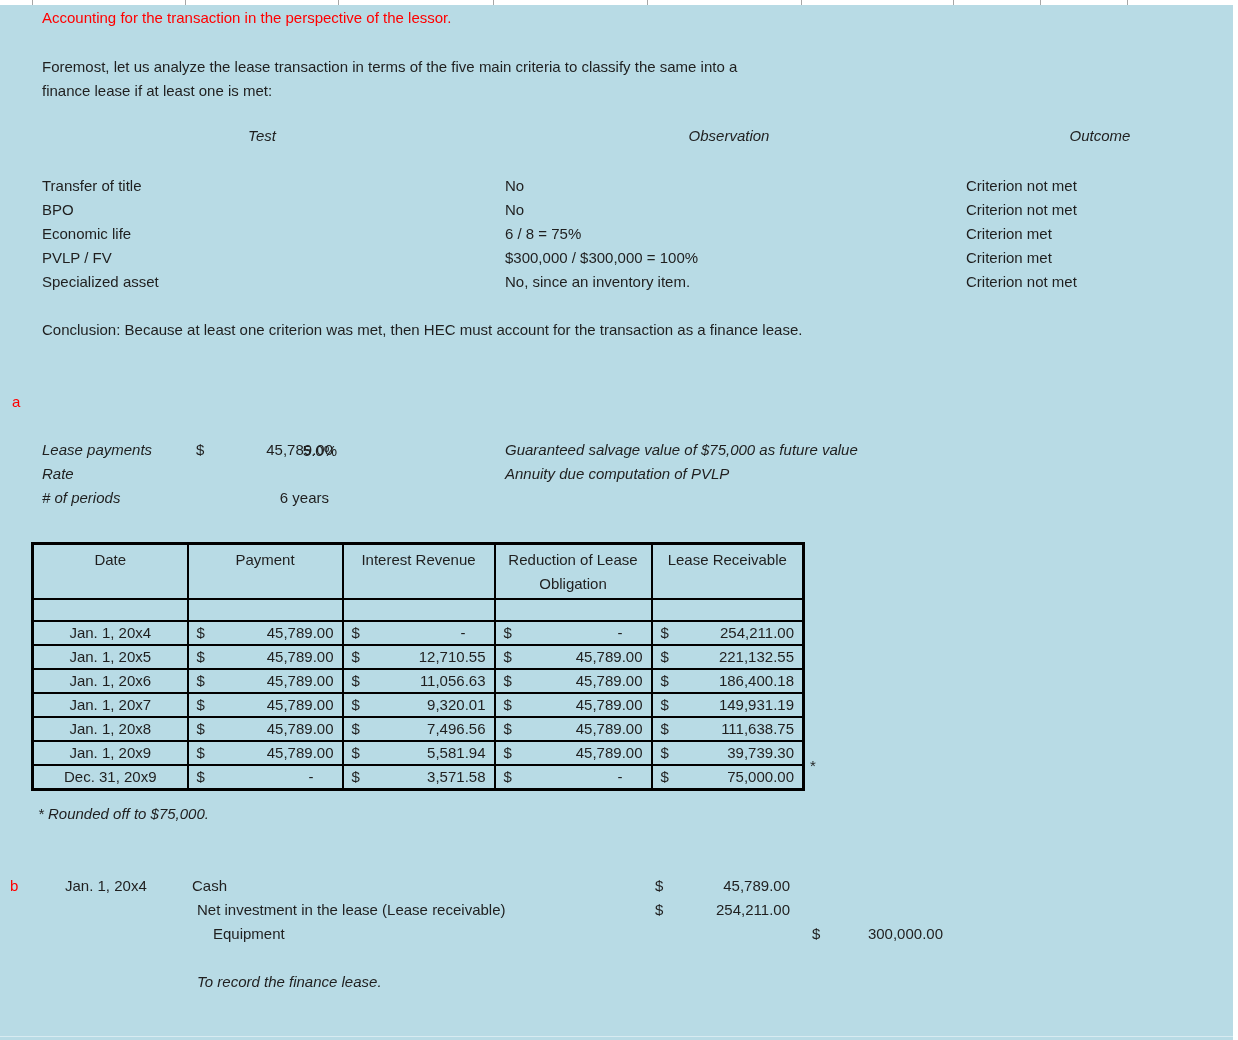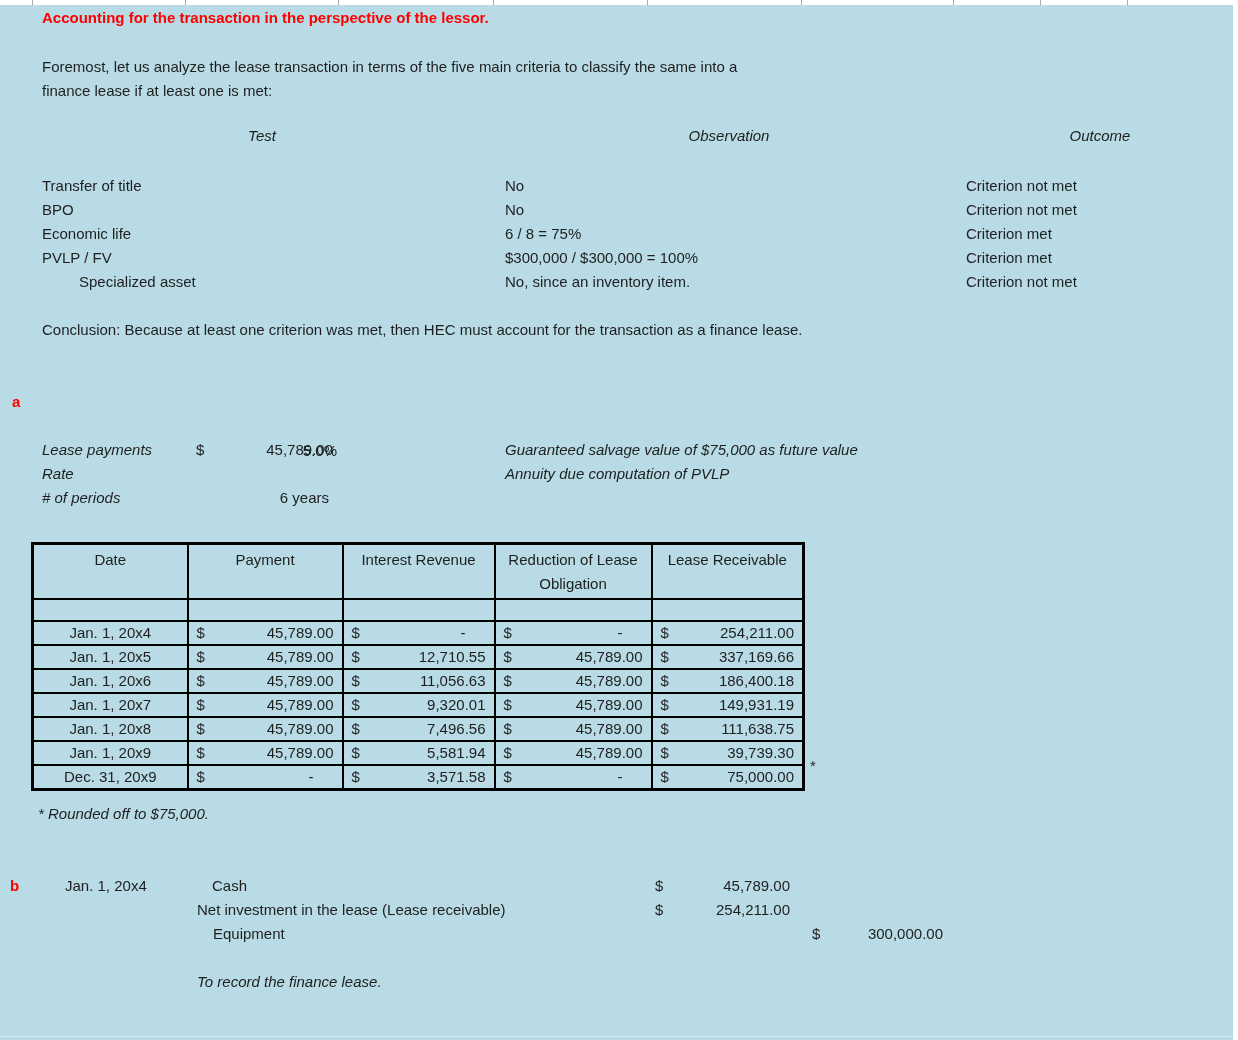--- a/index.html
+++ b/index.html
@@ -2,21 +2,21 @@
 <html><head>
 <meta charset="utf-8">
 <style>
   html,body{margin:0;padding:0;background:#ffffff;}
   #canvas{position:relative;width:1238px;height:1040px;background:#ffffff;overflow:hidden;
           font-family:"Liberation Sans",sans-serif;color:#1f1f1f;}
   .sheet{position:absolute;left:0;top:5px;width:1233px;height:1035px;background:#b8dbe5;}
   .tick{position:absolute;top:0;width:1px;height:5px;background:#a6a6a6;}
   .abs{position:absolute;font-size:15px;line-height:24px;white-space:nowrap;}
   .i{font-style:italic;}
-  .red{color:#ff0000;font-weight:bold;}
+  .red{color:#ff0000;font-weight:normal;}
   .ctr{transform:translateX(-50%);}
   .ralign{text-align:right;}
   .faint-bottom{position:absolute;left:0;top:1031px;width:1233px;height:1px;background:rgba(255,255,255,.45);}
 
   
   table.sched{position:absolute;left:31px;top:531px;border-collapse:collapse;table-layout:fixed;
               width:771px;background:transparent;font-size:15px;color:#1f1f1f;margin-top:11px;}
   table.sched,table.sched td,table.sched th{border:2px solid #000000;}
   table.sched{border-width:3px;}
   table.sched th{font-weight:400;vertical-align:top;text-align:center;padding:3px 0 0 0;line-height:24px;height:50px;}
@@ -67,21 +67,21 @@
   <div class="abs" style="left:966px;top:198px;">Criterion not met</div>
 
   <div class="abs" style="left:42px;top:222px;">Economic life</div>
   <div class="abs" style="left:505px;top:222px;">6 / 8 = 75%</div>
   <div class="abs" style="left:966px;top:222px;">Criterion met</div>
 
   <div class="abs" style="left:42px;top:246px;">PVLP / FV</div>
   <div class="abs" style="left:505px;top:246px;">$300,000 / $300,000 = 100%</div>
   <div class="abs" style="left:966px;top:246px;">Criterion met</div>
 
-  <div class="abs" style="left:42px;top:270px;margin-left:37px;">Specialized asset</div>
+  <div class="abs" style="left:42px;top:270px;">Specialized asset</div>
   <div class="abs" style="left:505px;top:270px;">No, since an inventory item.</div>
   <div class="abs" style="left:966px;top:270px;">Criterion not met</div>
 
   <div class="abs" style="left:42px;top:318px;">Conclusion: Because at least one criterion was met, then HEC must account for the transaction as a finance lease.</div>
 
   <div class="abs red" style="left:12px;top:390px;">a</div>
 
   <div class="abs i" style="left:42px;top:438px;">Lease payments</div>
   <div class="abs" style="left:196px;top:438px;">$</div>
   <div class="abs ralign" style="left:193px;top:438px;width:140px;">45,789.00</div>
@@ -157,21 +157,21 @@
       <td class="money">
             <span class="cur">$</span>
             <span class="amt">12,710.55</span>
           </td>
       <td class="money">
             <span class="cur">$</span>
             <span class="amt">45,789.00</span>
           </td>
       <td class="money">
             <span class="cur">$</span>
-            <span class="amt">337,169.66</span>
+            <span class="amt">221,132.55</span>
           </td>
     </tr>
     <tr>
       <td class="datec">Jan. 1, 20x6</td>
       <td class="money">
             <span class="cur">$</span>
             <span class="amt">45,789.00</span>
           </td>
       <td class="money">
             <span class="cur">$</span>
@@ -265,21 +265,21 @@
   </tbody>
     </table>
 
   <div class="abs" style="left:810px;top:754px;">*</div>
 
   <div class="abs i" style="left:38px;top:802px;">* Rounded off to $75,000.</div>
 
   <div class="abs red" style="left:10px;top:874px;">b</div>
   <div class="abs" style="left:65px;top:874px;">Jan. 1, 20x4</div>
 
-  <div class="abs" style="left:212px;top:874px;">Cash</div>
+  <div class="abs" style="left:192px;top:874px;">Cash</div>
   <div class="abs" style="left:655px;top:874px;">$</div>
   <div class="abs ralign" style="left:680px;top:874px;width:110px;">45,789.00</div>
 
   <div class="abs" style="left:197px;top:898px;">Net investment in the lease (Lease receivable)</div>
   <div class="abs" style="left:655px;top:898px;">$</div>
   <div class="abs ralign" style="left:680px;top:898px;width:110px;">254,211.00</div>
 
   <div class="abs" style="left:213px;top:922px;">Equipment</div>
   <div class="abs" style="left:812px;top:922px;">$</div>
   <div class="abs ralign" style="left:828px;top:922px;width:115px;">300,000.00</div>

